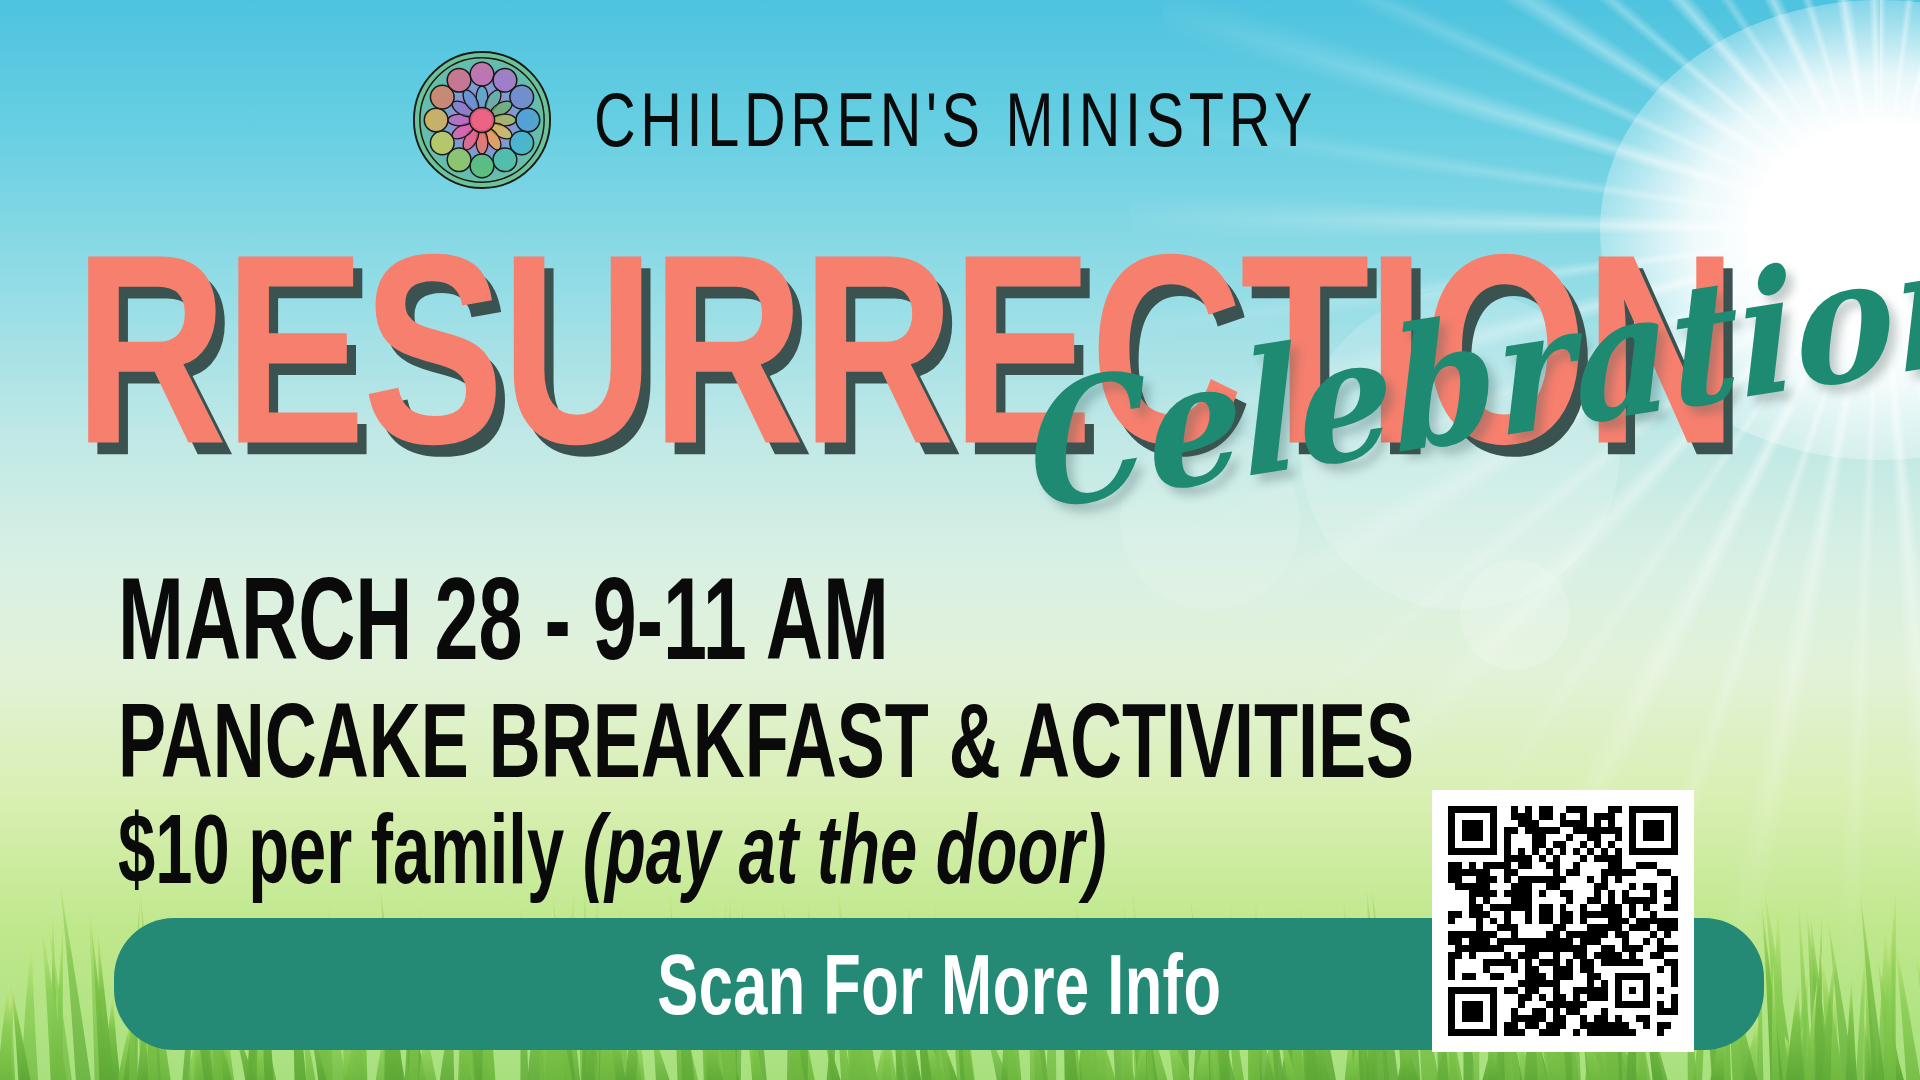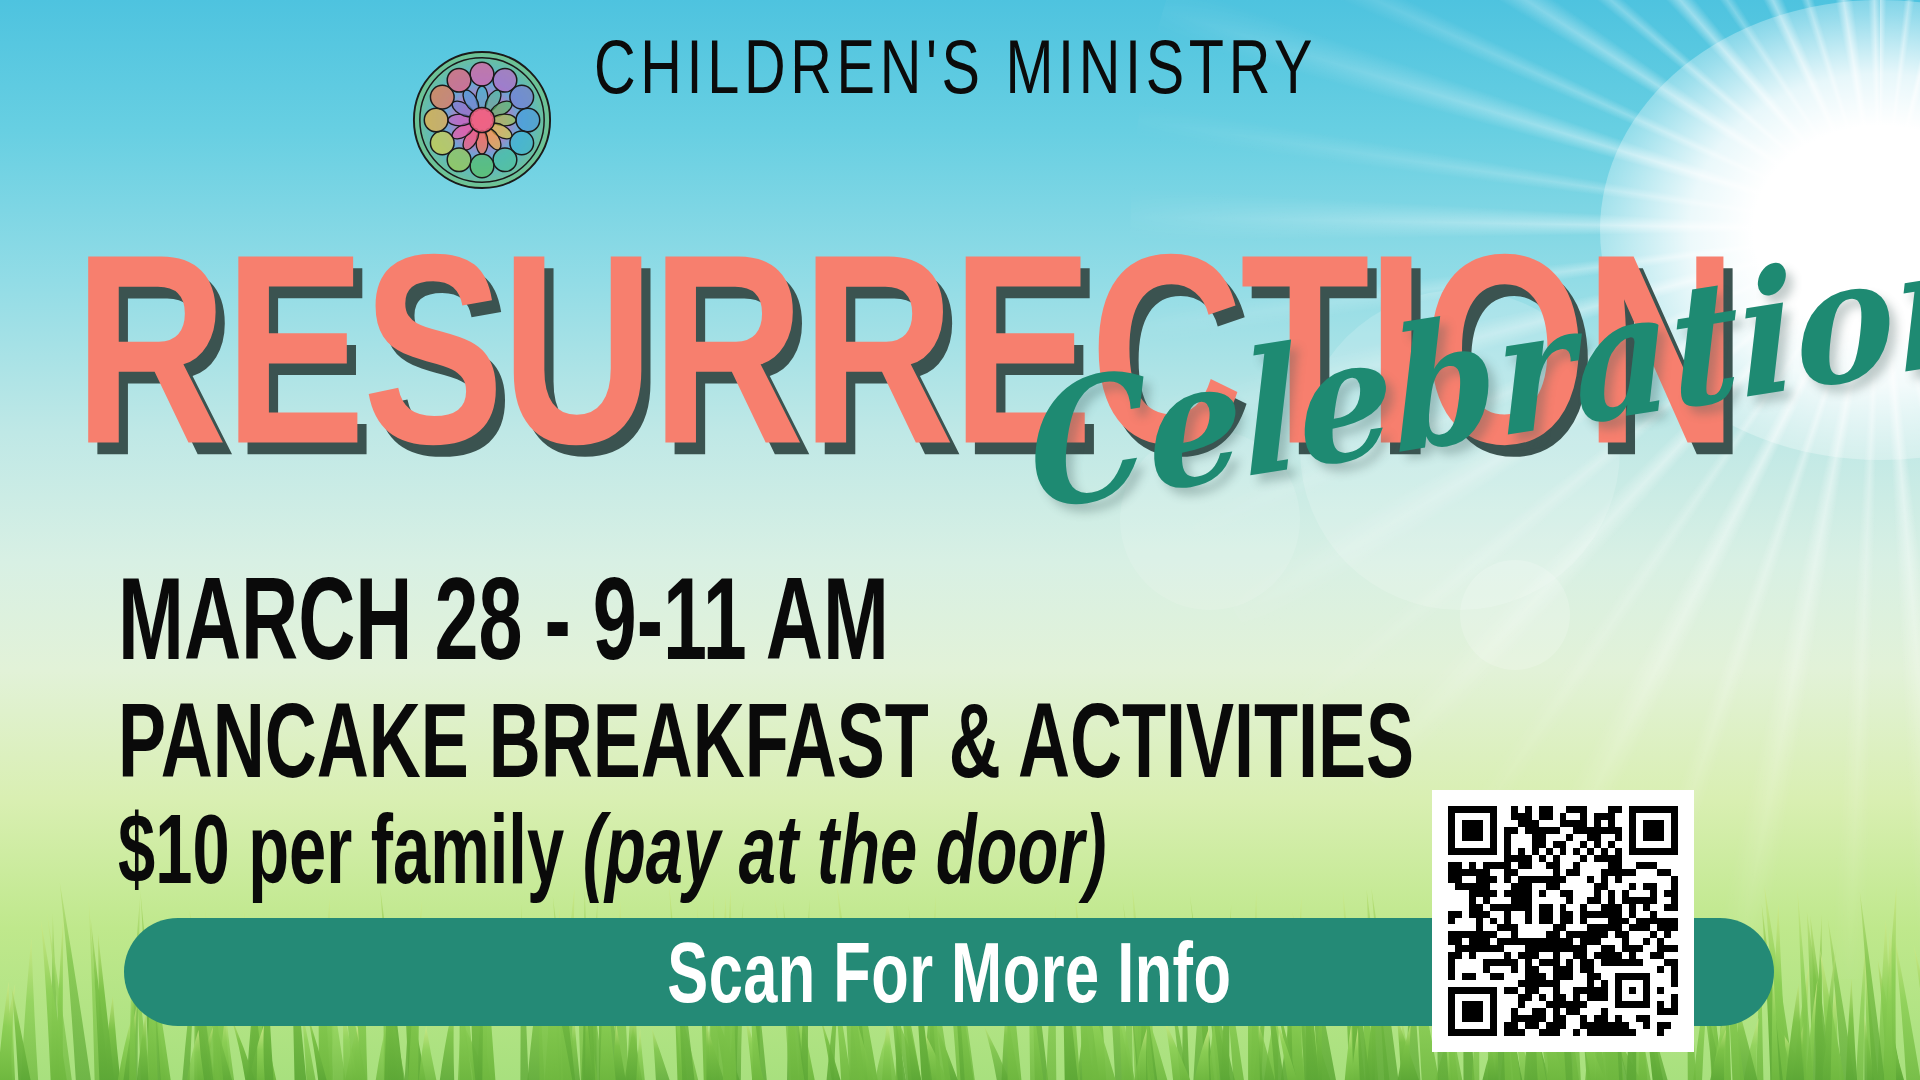--- a/index.html
+++ b/index.html
@@ -146,20 +146,21 @@
     width: 1920px; height: 230px;
     pointer-events: none;
   }
 
   
   .logo-row {
     position: absolute;
     left: 408px;
     top: 46px;
     display: flex;
+    align-items: center;
     gap: 38px;
   }
   .logo-mark { width: 148px; height: 148px; display: block; }
   .org-name {
     font-family: "Liberation Sans", sans-serif;
     font-size: 62px;
     font-weight: 400;
     letter-spacing: 5px;
     color: #0b0b0b;
     transform: scaleX(0.93) scaleY(1.22);
@@ -232,24 +233,24 @@
     font-weight: 700;
     font-size: 76px;
     transform: scaleY(1.30) scaleX(0.88);
     transform-origin: left top;
   }
   .line-price .paren { font-style: italic; font-weight: 700; }
 
   
   .cta-button {
     position: absolute;
-    left: 124px;
+    left: 114px;
     top: 918px;
     width: 1650px;
-    height: 108px;
+    height: 132px;
     background: #248a76;
     border-radius: 60px;
     display: flex;
     align-items: center;
     justify-content: center;
     border: none;
     cursor: pointer;
     padding: 0;
   }
   .cta-label {

